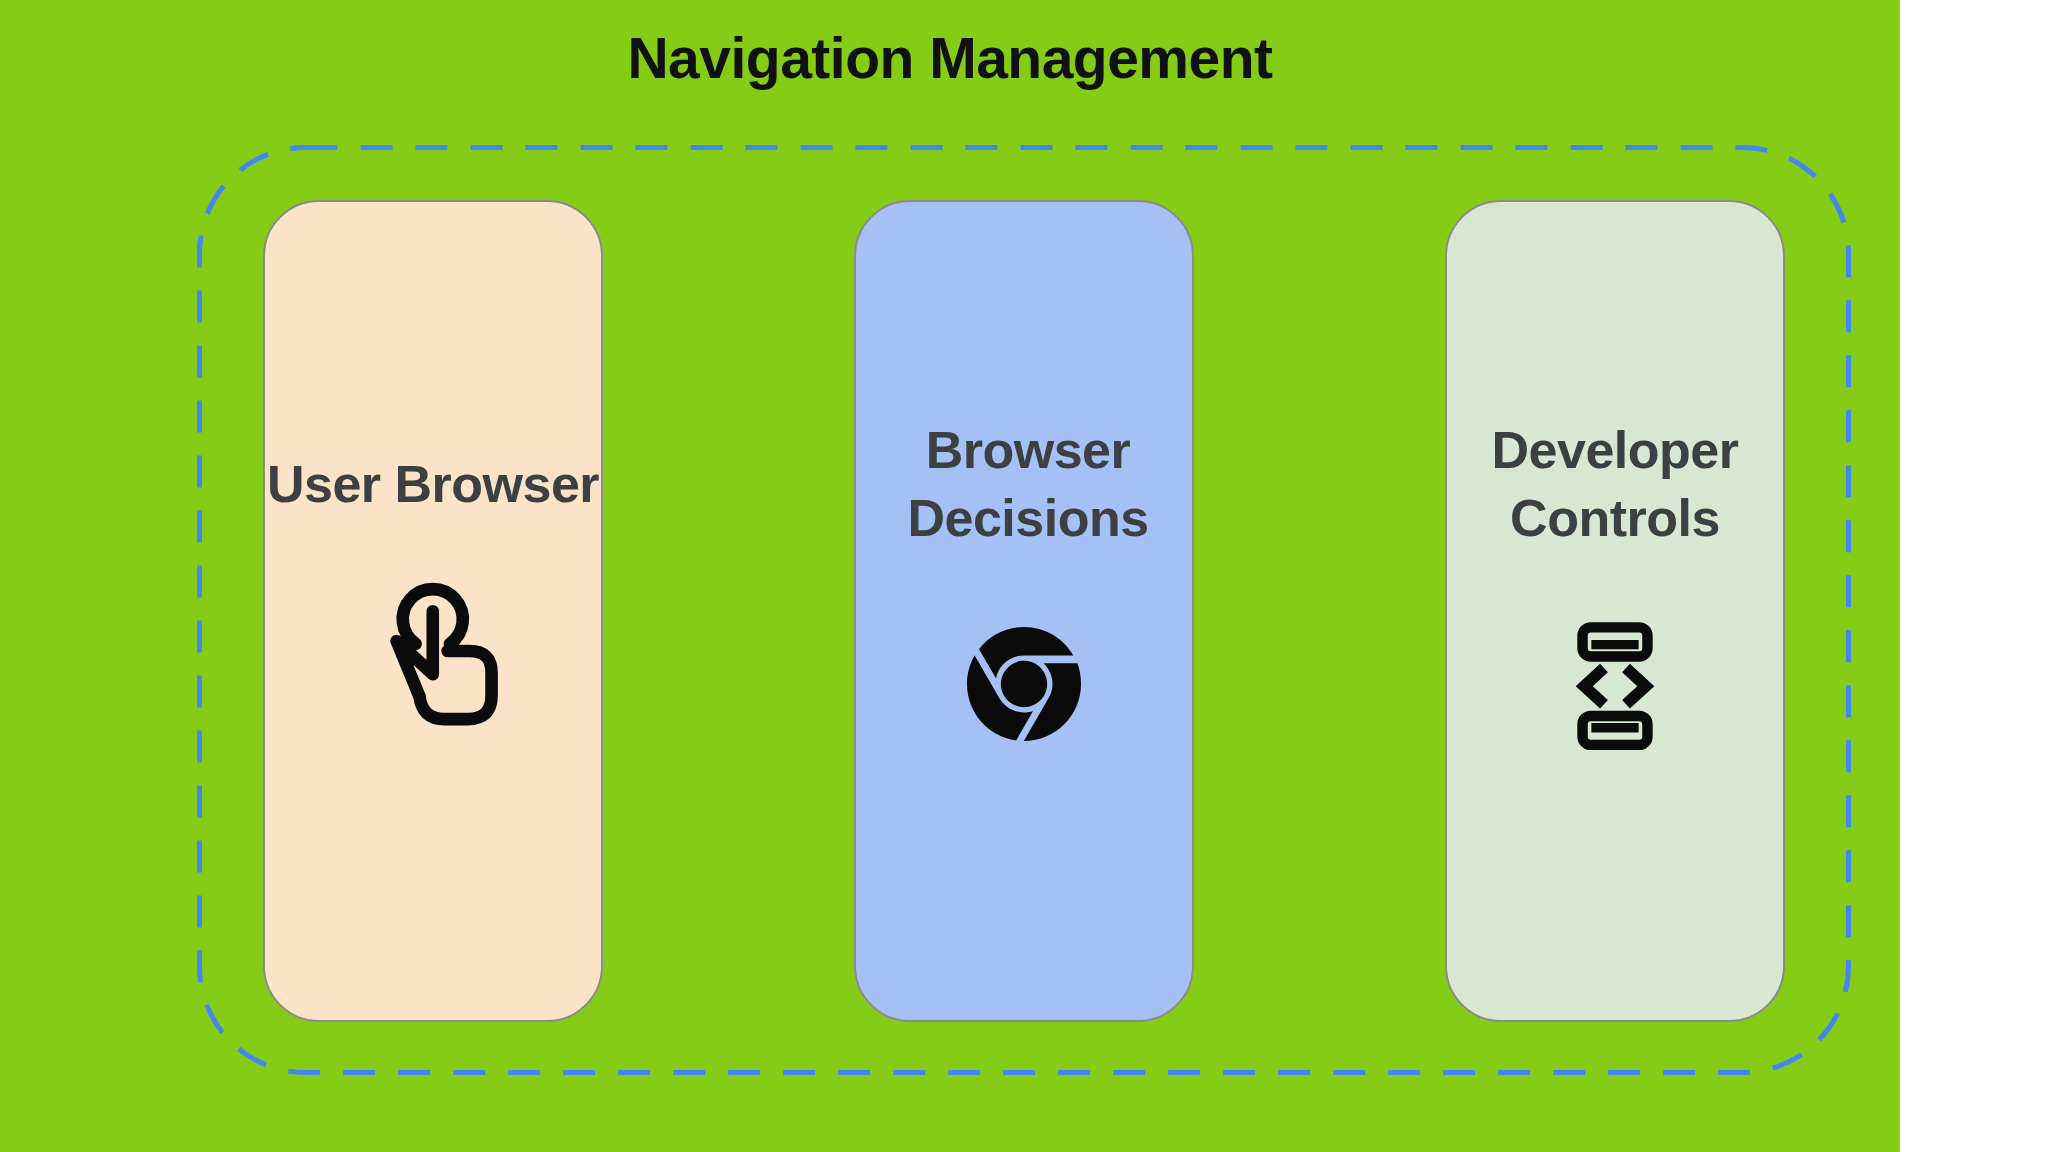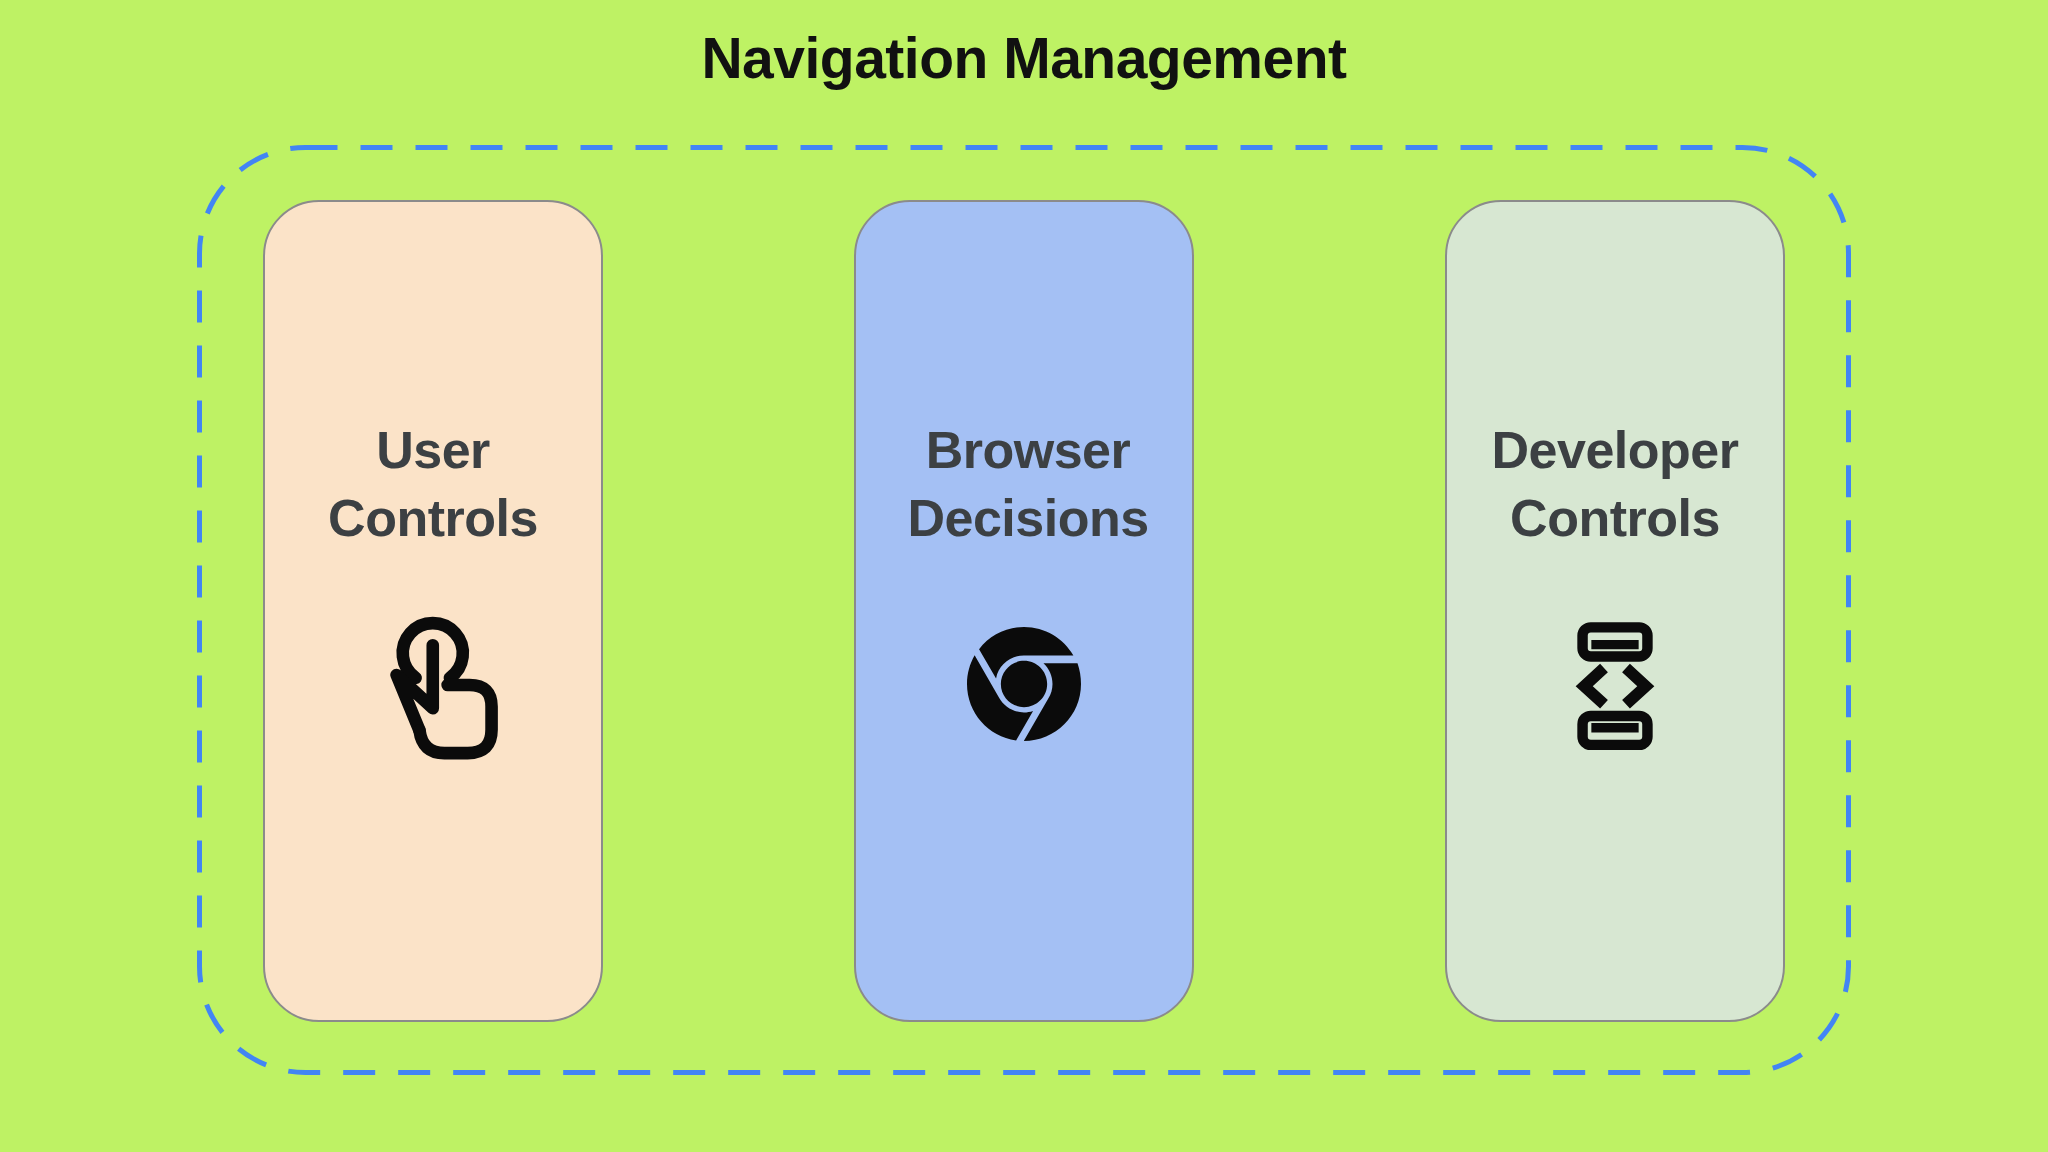--- a/index.html
+++ b/index.html
@@ -3,23 +3,23 @@
 <meta charset="utf-8">
 <style>
   html, body {
     margin: 0;
     padding: 0;
     background: #ffffff;
     font-family: "Liberation Sans", sans-serif;
   }
   .canvas {
     position: relative;
-    width: 2048px;
+    width: 1900px;
     height: 1152px;
-    background: #bef264;
+    background: #84cc16;
     overflow: hidden;
   }
   .title {
     position: absolute;
     top: 24px;
     left: 0;
     width: 100%;
     margin: 0;
     text-align: center;
     font-size: 57px;
@@ -90,21 +90,21 @@
 
   <div class="group">
 
     <svg class="dash-border" viewBox="0 0 1654 930" preserveAspectRatio="none">
       <rect x="2.5" y="2.5" width="1649" height="925" rx="106" ry="106" fill="none" stroke-width="5" stroke-dasharray="32 23" stroke="#4285F4"></rect>
     </svg>
 
     <div class="cards">
 
       <div class="card" style="background-color: rgb(251, 227, 200);">
-        <div class="card-label" style="color: rgb(60, 64, 67);">User Controls</div>
+        <div class="card-label" style="color: rgb(60, 64, 67);">User Browser</div>
         <div class="card-icon" style="color: rgb(11, 11, 11);">
           <svg height="168" viewBox="0 0 50 52" fill="none" stroke="currentColor" stroke-width="3.9" stroke-linecap="round" stroke-linejoin="round">
             <path d="M19.7 24.1 A9.3 9.3 0 1 1 30.3 24.1"></path>
             <path d="M25 14 L25 33.5 L13.8 23.2 L20.9 40.4"></path>
             <path d="M29.6 26.3 L36.4 26.3 Q43.2 26.3 43.2 33 L43.2 40.2 Q43.2 47.4 35.8 47.4 L28.6 47.4 Q21.8 47.4 20.9 40.4"></path>
           </svg>
         </div>
       </div>
 
       <div class="card" style="background-color: rgb(164, 192, 244);">

